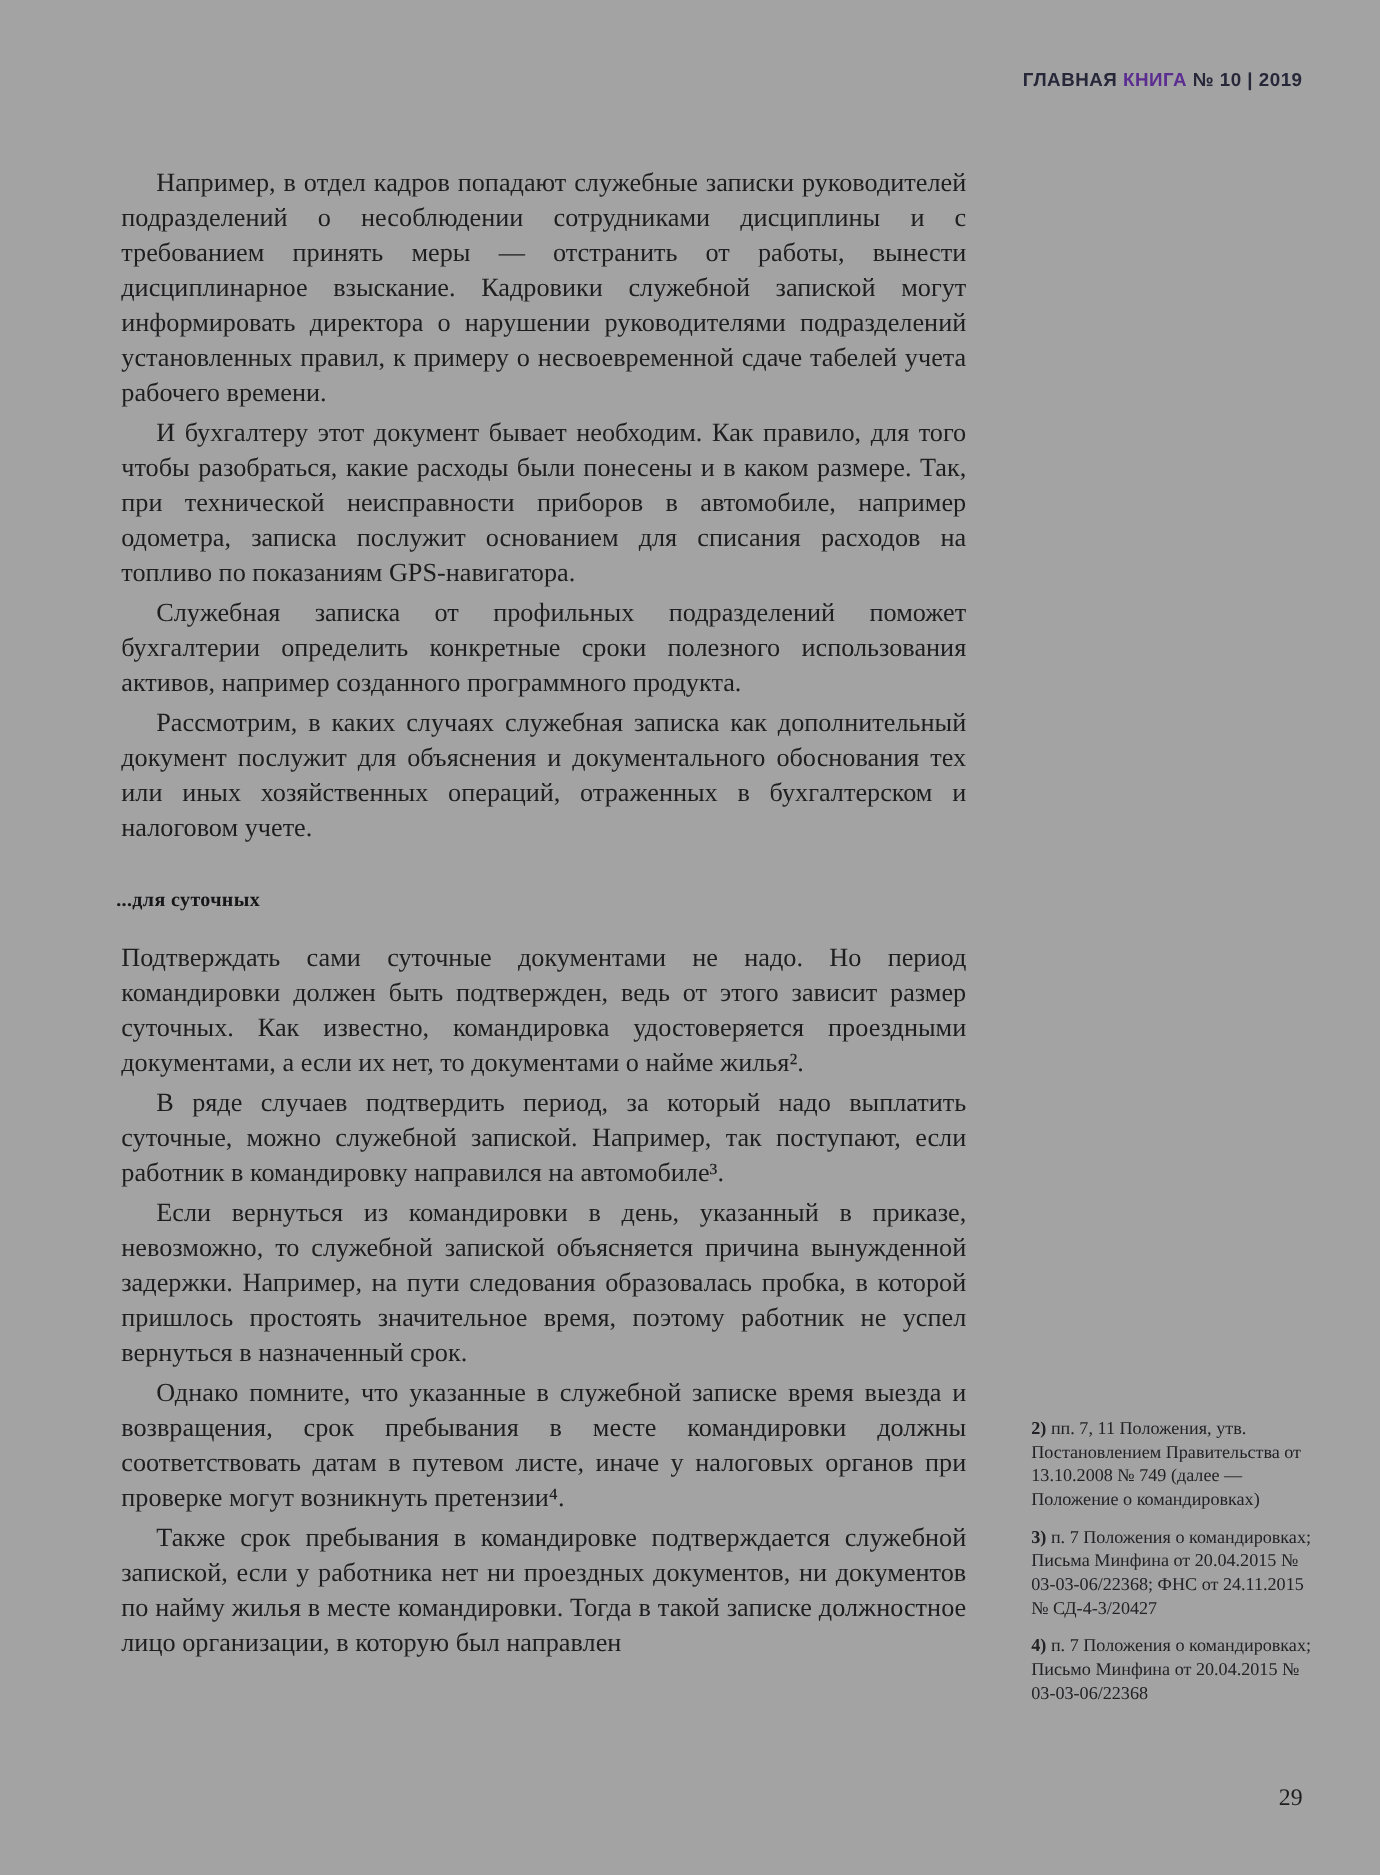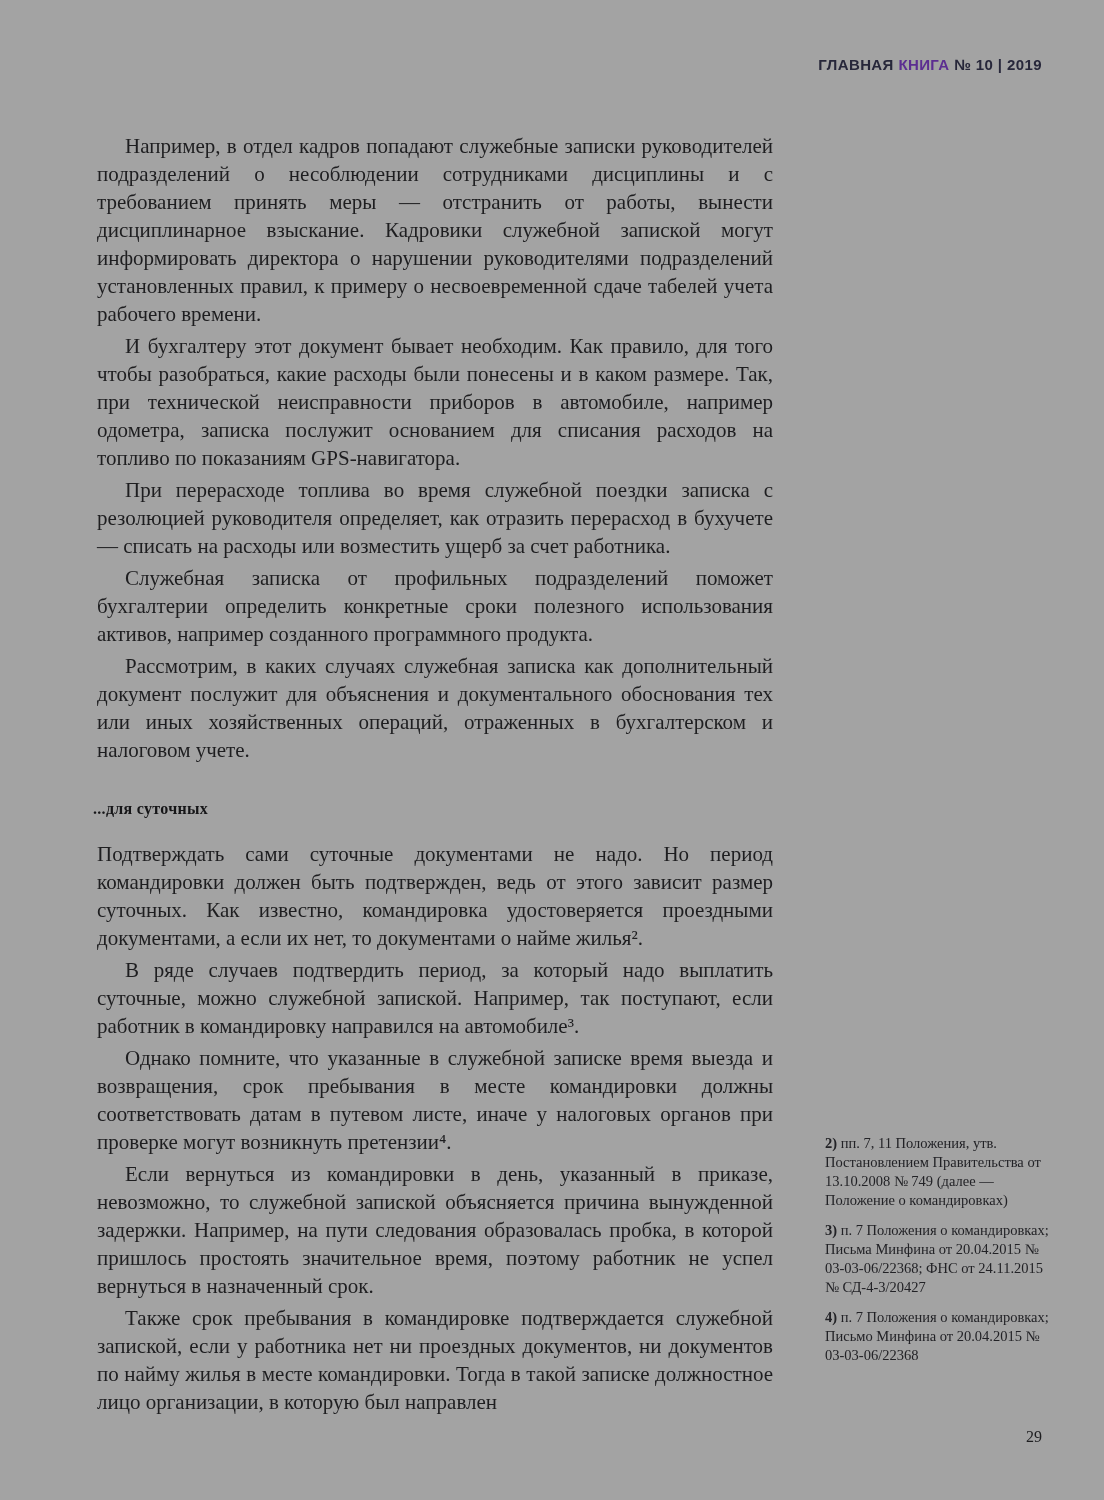--- a/index.html
+++ b/index.html
@@ -70,48 +70,47 @@
   }
   .footnote { margin-bottom: 11px; }
   .fn-marker { font-weight: bold; }
 
   
   .page-number {
     position: absolute;
     right: 62px;
     top: 1428px;
     font-family: "Liberation Serif", serif;
-    font-size: 16px;
+    font-size: 19px;
     color: #1e1e20;
   }
 </style>
 </head>
 <body>
 
 <div class="page">
 
   <header class="page-header">
     <span class="brand-dark">ГЛАВНАЯ</span>
     <span class="brand-purple">КНИГА</span>
     <span class="issue">№ 10 | 2019</span>
   </header>
 
   <main class="article">
     <p>Например, в отдел кадров попадают служебные записки руководителей подразделений о несоблюдении сотрудниками дисциплины и с требованием принять меры — отстранить от работы, вынести дисциплинарное взыскание. Кадровики служебной запиской могут информировать директора о нарушении руководителями подразделений установленных правил, к примеру о несвоевременной сдаче табелей учета рабочего времени.</p>
     <p>И бухгалтеру этот документ бывает необходим. Как правило, для того чтобы разобраться, какие расходы были понесены и в каком размере. Так, при технической неисправности приборов в автомобиле, например одометра, записка послужит основанием для списания расходов на топливо по показаниям GPS-навигатора.</p>
-    <p>При перерасходе топлива во время служебной поездки записка с резолюцией руководителя определяет, как отразить перерасход в бухучете — списать на расходы или возместить ущерб за счет работника.</p>
     <p>Служебная записка от профильных подразделений поможет бухгалтерии определить конкретные сроки полезного использования активов, например созданного программного продукта.</p>
     <p>Рассмотрим, в каких случаях служебная записка как дополнительный документ послужит для объяснения и документального обоснования тех или иных хозяйственных операций, отраженных в бухгалтерском и налоговом учете.</p>
 
     <h2>...для суточных</h2>
 
     <p class="no-indent">Подтверждать сами суточные документами не надо. Но период командировки должен быть подтвержден, ведь от этого зависит размер суточных. Как известно, командировка удостоверяется проездными документами, а если их нет, то документами о найме жилья².</p>
     <p>В ряде случаев подтвердить период, за который надо выплатить суточные, можно служебной запиской. Например, так поступают, если работник в командировку направился на автомобиле³.</p>
+    <p>Если вернуться из командировки в день, указанный в приказе, невозможно, то служебной запиской объясняется причина вынужденной задержки. Например, на пути следования образовалась пробка, в которой пришлось простоять значительное время, поэтому работник не успел вернуться в назначенный срок.</p>
     <p>Однако помните, что указанные в служебной записке время выезда и возвращения, срок пребывания в месте командировки должны соответствовать датам в путевом листе, иначе у налоговых органов при проверке могут возникнуть претензии⁴.</p>
-    <p>Если вернуться из командировки в день, указанный в приказе, невозможно, то служебной запиской объясняется причина вынужденной задержки. Например, на пути следования образовалась пробка, в которой пришлось простоять значительное время, поэтому работник не успел вернуться в назначенный срок.</p>
     <p>Также срок пребывания в командировке подтверждается служебной запиской, если у работника нет ни проездных документов, ни документов по найму жилья в месте командировки. Тогда в такой записке должностное лицо организации, в которую был направлен</p>
   </main>
 
   <aside class="footnotes">
     <div class="footnote">
       <span class="fn-marker">2)</span>
       <span class="fn-text">пп. 7, 11 Положения, утв. Постановлением Правительства от 13.10.2008 № 749 (далее — Положение о командировках)</span>
     </div>
     <div class="footnote">
       <span class="fn-marker">3)</span>

